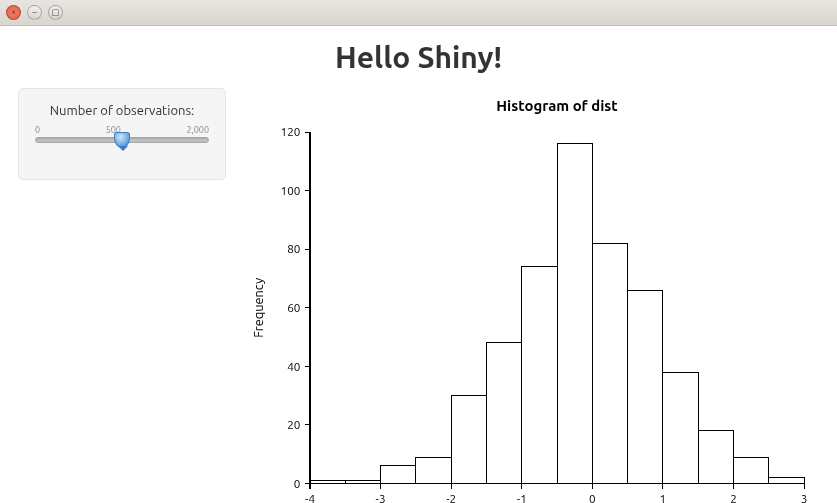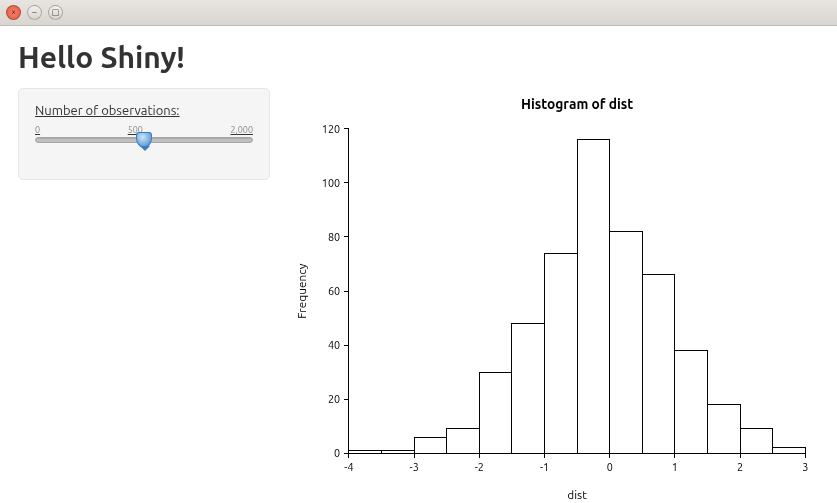--- a/index.html
+++ b/index.html
@@ -25,32 +25,31 @@
     width: 15px; height: 15px;
     border-radius: 50%;
     display: flex; align-items: center; justify-content: center;
     font-size: 9px; line-height: 1;
     border: 1px solid rgba(0,0,0,0.25);
   }
   .win-close { background: radial-gradient(#f38270, #e65a3e); color: #5a1e10; }
   .win-min, .win-max { background: linear-gradient(#f4f1ee, #d8d4d0); color: #555; }
   .win-title { font-size: 13px; font-weight: bold; color: #4a4946; margin-left: 6px; }
   
-  .page { padding: 10px 18px; display: flex; flex-direction: column; height: calc(100% - 26px); }
+  .page { padding: 10px 18px; display: flex; flex-direction: column; height: calc(100% - 26px); text-align: center; }
   .page-title { font-size: 30px; font-weight: bold; color: #333; margin: 4px 0 14px 0; }
   .content { display: flex; gap: 18px; flex: 1; }
   
   .well {
-    width: 252px;
+    width: 208px;
     background: #f5f5f5;
     border: 1px solid #e6e6e6;
     border-radius: 5px;
     padding: 14px 16px 18px 16px;
     align-self: flex-start;
-    text-decoration: underline;
   }
   .control-label { font-size: 13px; color: #333; display: block; margin-bottom: 8px; }
   .slider-wrap { position: relative; height: 24px; }
   .slider-labels { display: flex; justify-content: space-between; font-size: 9px; color: #888; margin-bottom: 2px; }
   .slider-track {
     position: relative;
     height: 6px;
     background: linear-gradient(#c7c7c7, #bdbdbd);
     border: 1px solid #a8a8a8;
     border-radius: 3px;

